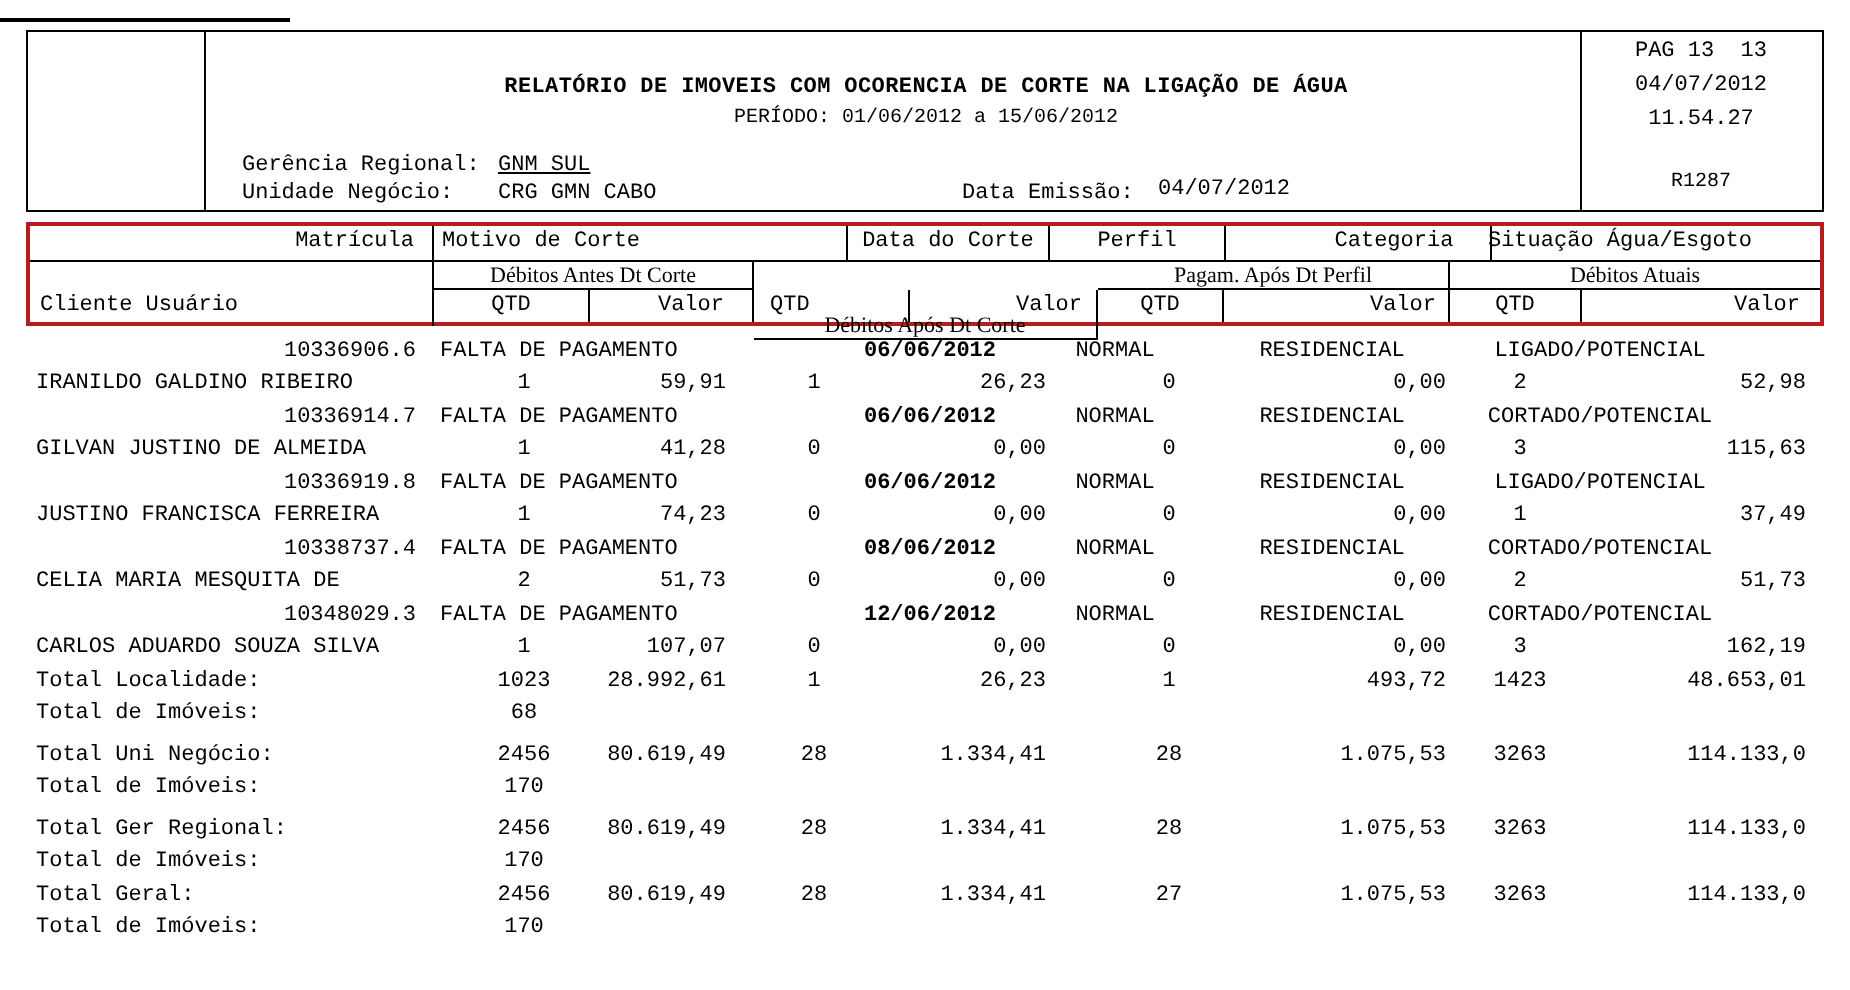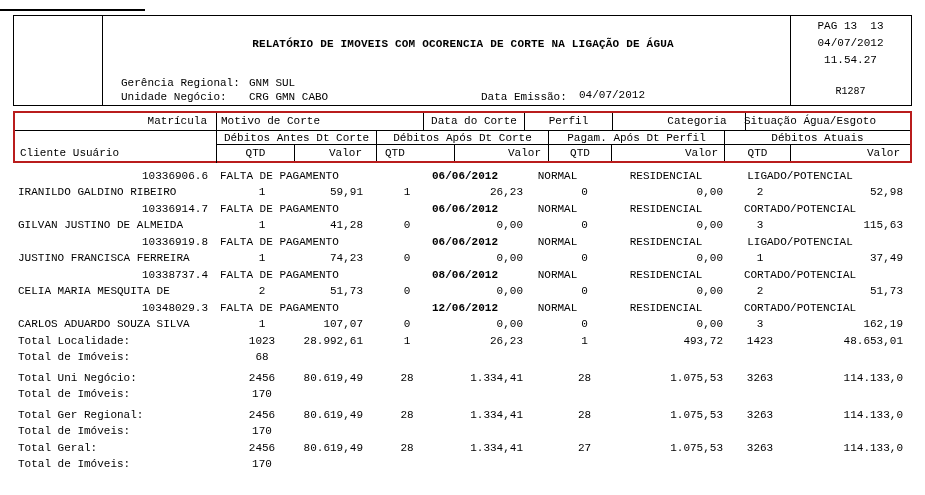--- a/index.html
+++ b/index.html
@@ -24,21 +24,21 @@
   .pag-box { left:776px; top:0; width:120px; height:100%;
     border-left:1.5px solid #000; box-sizing:border-box; }
   .pag-line { left:0; width:100%; height:15px; line-height:15px;
     text-align:center; white-space:pre; }
 
   
   .thead { left:13px; top:111px; width:899px; height:52px;
     border:2px solid #b91c1c; box-sizing:border-box; }
   .hrow { position:absolute; left:0; width:895px; }
   .hrow1 { top:0; height:17px; border-bottom:1px solid #000; }
-  .hrow2 { top:18px; height:14px; }
+  .hrow2 { top:18px; height:14px;font-family:Liberation Serif, serif; }
   .hrow3 { top:32px; height:16px; }
   .hc { position:absolute; top:0; height:100%; box-sizing:border-box;
     white-space:pre; overflow:hidden; }
   .hrow1 .hc { line-height:17px; }
   .hrow2 .hc { line-height:14px; }
   .hrow3 .hc { line-height:16px; }
   .br { border-right:1px solid #000; }
   .bb { border-bottom:1px solid #000; }
   .tc { text-align:center; } .tr { text-align:right; }
 
@@ -69,23 +69,24 @@
 </head>
 <body>
 
 <div class="report">
 
   <div class="abs top-mark"></div>
 
   <div class="abs header-box">
     <div class="abs logo-cell"></div>
     <div class="abs title-line">RELATÓRIO DE IMOVEIS COM OCORENCIA DE CORTE NA LIGAÇÃO DE ÁGUA</div>
+    <div class="abs period-line">PERÍODO: 01/06/2012 a 15/06/2012</div>
 
     <div class="abs hmeta" style="left:107px; top:60px;">Gerência Regional:</div>
-    <div class="abs hmeta" style="left:235px; top:60px;">GNM SUL</div>
+    <div class="abs hmeta" style="left:235px; top:60px;text-decoration:underline;">GNM SUL</div>
     <div class="abs hmeta" style="left:107px; top:74px;">Unidade Negócio:</div>
     <div class="abs hmeta" style="left:235px; top:74px;">CRG GMN CABO</div>
     <div class="abs hmeta" style="left:467px; top:74px;">Data Emissão:</div>
     <div class="abs hmeta" style="left:565px; top:72px;">04/07/2012</div>
 
     <div class="abs pag-box">
       <div class="abs pag-line" style="top:3px;">PAG 13  13</div>
       <div class="abs pag-line" style="top:20px;">04/07/2012</div>
       <div class="abs pag-line" style="top:37px;">11.54.27</div>
       <div class="abs pag-line" style="top:68px; font-size:10px;">R1287</div>
@@ -97,21 +98,21 @@
       <div class="hc br tr" style="left:0;width:202px;padding-right:9px;">Matrícula</div>
       <div class="hc br" style="left:202px;width:207px;padding-left:4px;">Motivo de Corte</div>
       <div class="hc br tc" style="left:409px;width:101px;">Data do Corte</div>
       <div class="hc br tc" style="left:510px;width:88px;">Perfil</div>
       <div class="hc br tc" style="left:634px;width:97px;">Categoria</div>
       <div class="hc tc" style="left:695px;width:200px;">Situação Água/Esgoto</div>
     </div>
     <div class="hrow hrow2">
       <div class="hc br" style="left:0;width:202px;height:32px;"></div>
       <div class="hc br bb tc" style="left:202px;width:160px;">Débitos Antes Dt Corte</div>
-      <div class="hc br bb tc" style="left:362px;width:172px;">Débitos Após Dt Corte</div>
+      <div class="hc br bb tc" style="left:362px;width:172px;margin-top:25px;">Débitos Após Dt Corte</div>
       <div class="hc br bb tc" style="left:534px;width:176px;">Pagam. Após Dt Perfil</div>
       <div class="hc bb tc" style="left:710px;width:185px;">Débitos Atuais</div>
     </div>
     <div class="hrow hrow3">
       <div class="hc" style="left:5px;width:190px;">Cliente Usuário</div>
       <div class="hc br tc" style="left:202px;width:78px;">QTD</div>
       <div class="hc br tr" style="left:280px;width:82px;padding-right:14px;">Valor</div>
       <div class="hc br" style="left:362px;width:78px;padding-left:8px;">QTD</div>
       <div class="hc br tr" style="left:440px;width:94px;padding-right:7px;">Valor</div>
       <div class="hc br tc" style="left:534px;width:63px;">QTD</div>

